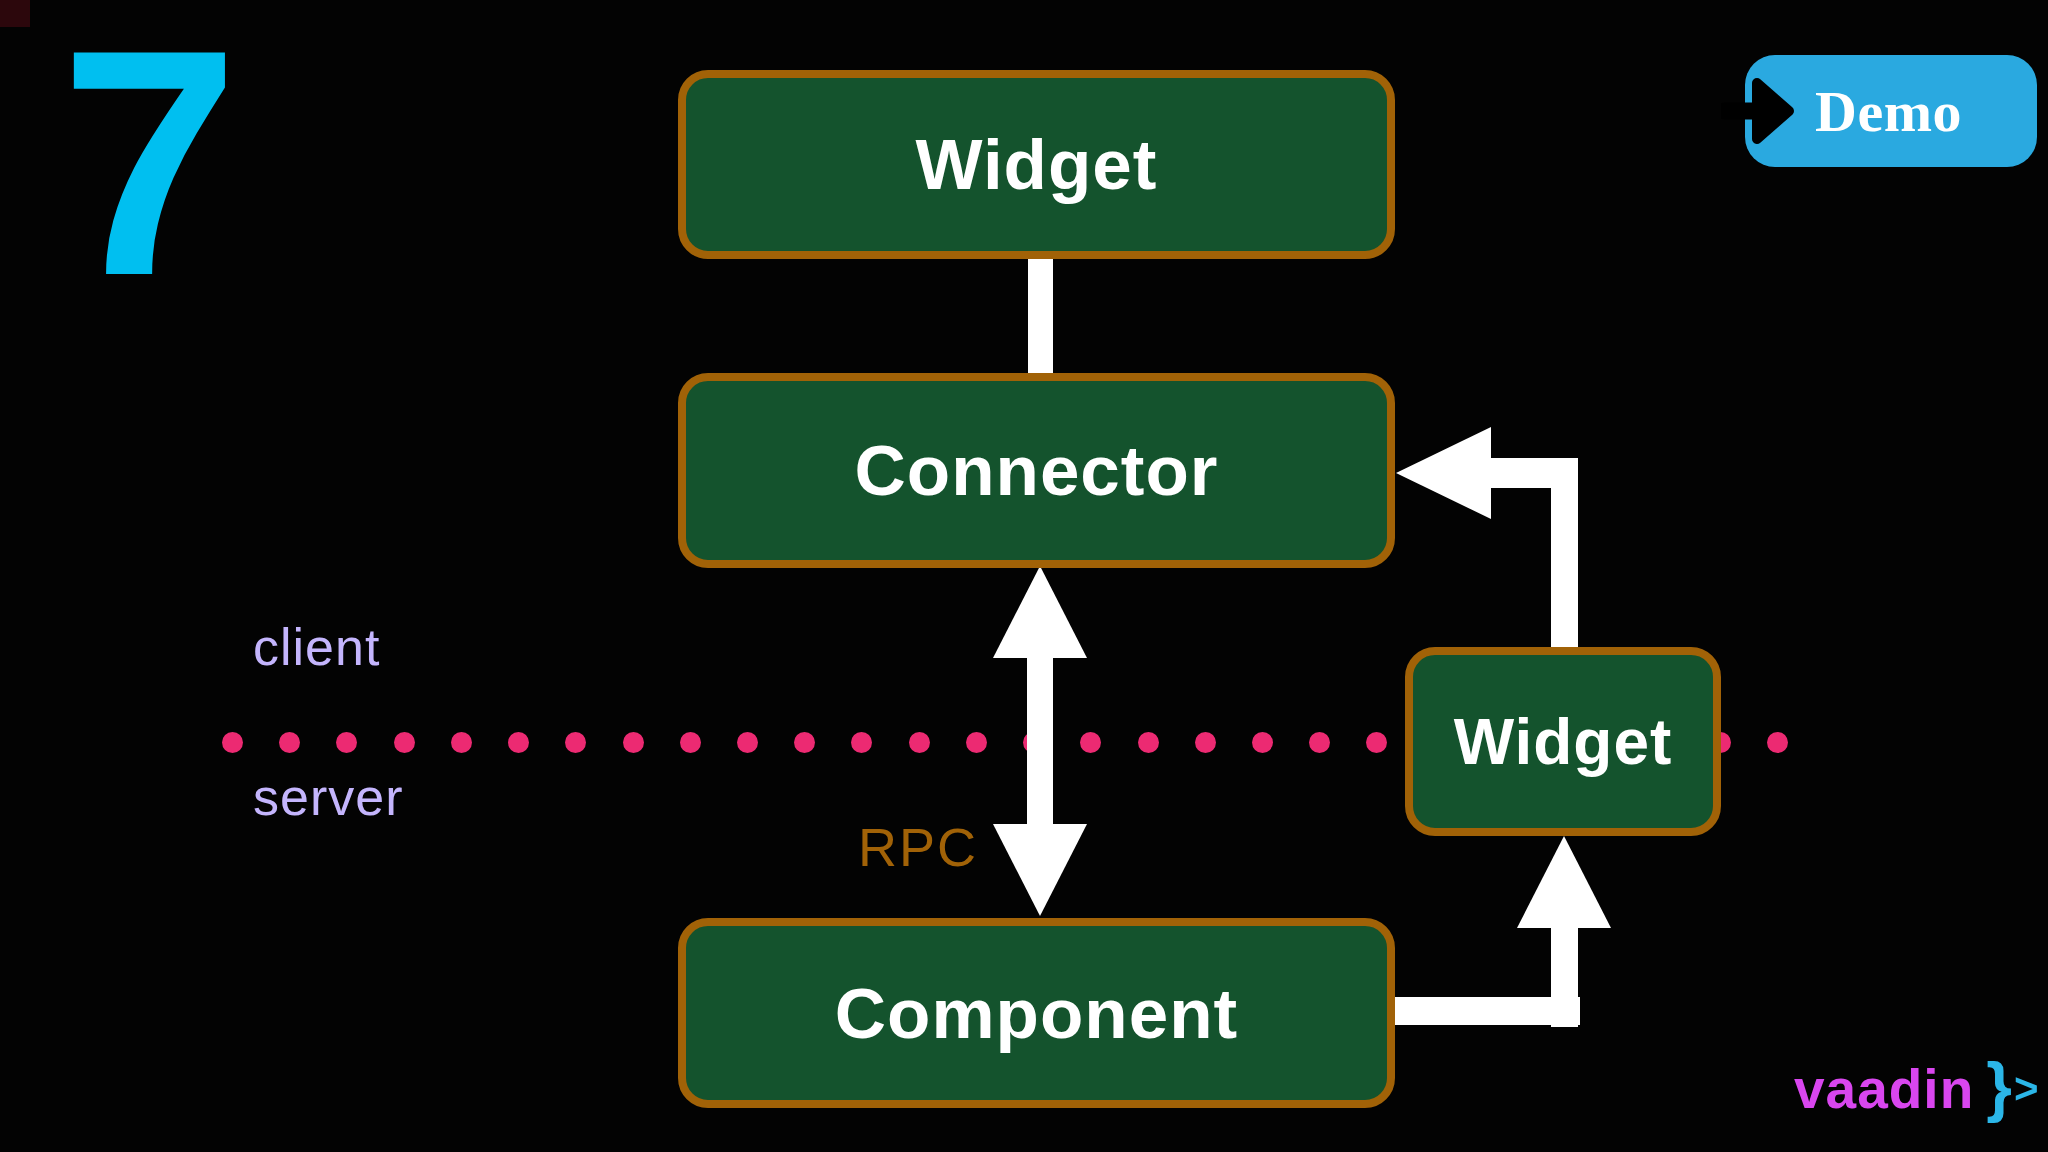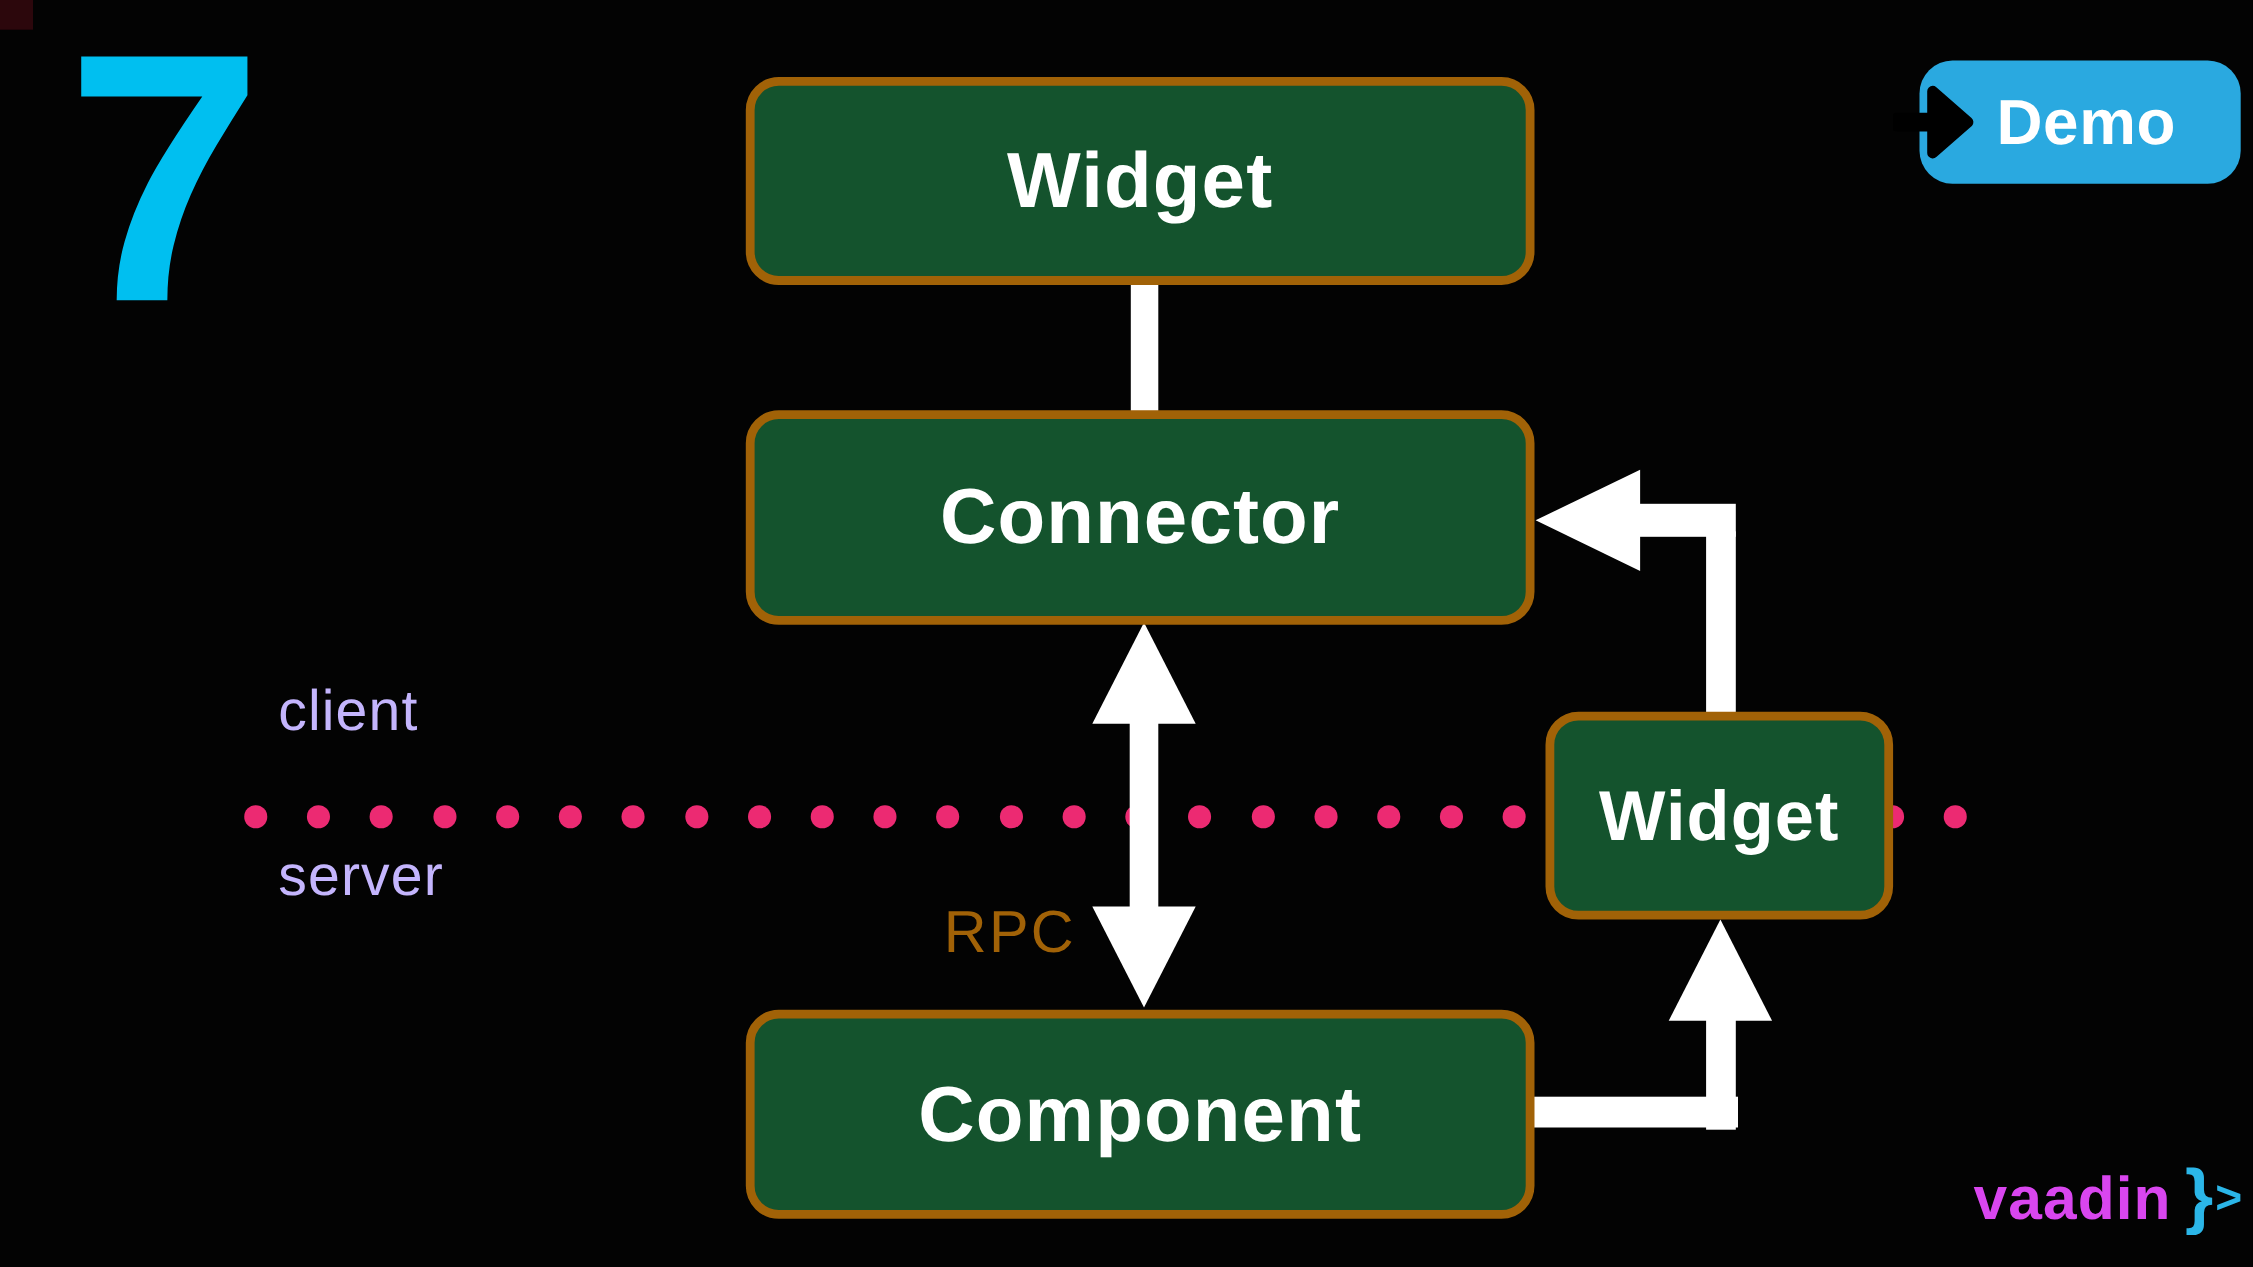--- a/index.html
+++ b/index.html
@@ -11,21 +11,21 @@
   .corner-artifact{position:absolute;left:0;top:0;width:30px;height:27px;background:#2c070c;z-index:1;}
   
   .slide-number{
     position:absolute;left:60px;top:2px;font-size:322px;font-weight:bold;
     line-height:1;color:#00BFF0;z-index:4;letter-spacing:-4px;
   }
   
   .demo-btn{
     position:absolute;left:1745px;top:55px;width:292px;height:112px;
     background:#2AA9E0;border-radius:30px;display:flex;align-items:center;
-    z-index:4;cursor:pointer;
+    z-index:4;cursor:pointer;font-family:Liberation Serif, serif;
   }
   .demo-arrow{margin-left:-24px;flex:0 0 auto;}
   .demo-label{color:#fff;font-weight:bold;font-size:58px;margin-left:12px;letter-spacing:0.5px;}
   
   .box{
     position:absolute;background:#14532d;border:8px solid #a16207;border-radius:30px;
     box-sizing:border-box;display:flex;align-items:center;justify-content:center;z-index:3;
   }
   .box .box-label{color:#fff;font-weight:bold;font-size:71px;letter-spacing:1px;}
   .box-widget{left:678px;top:70px;width:717px;height:189px;}

